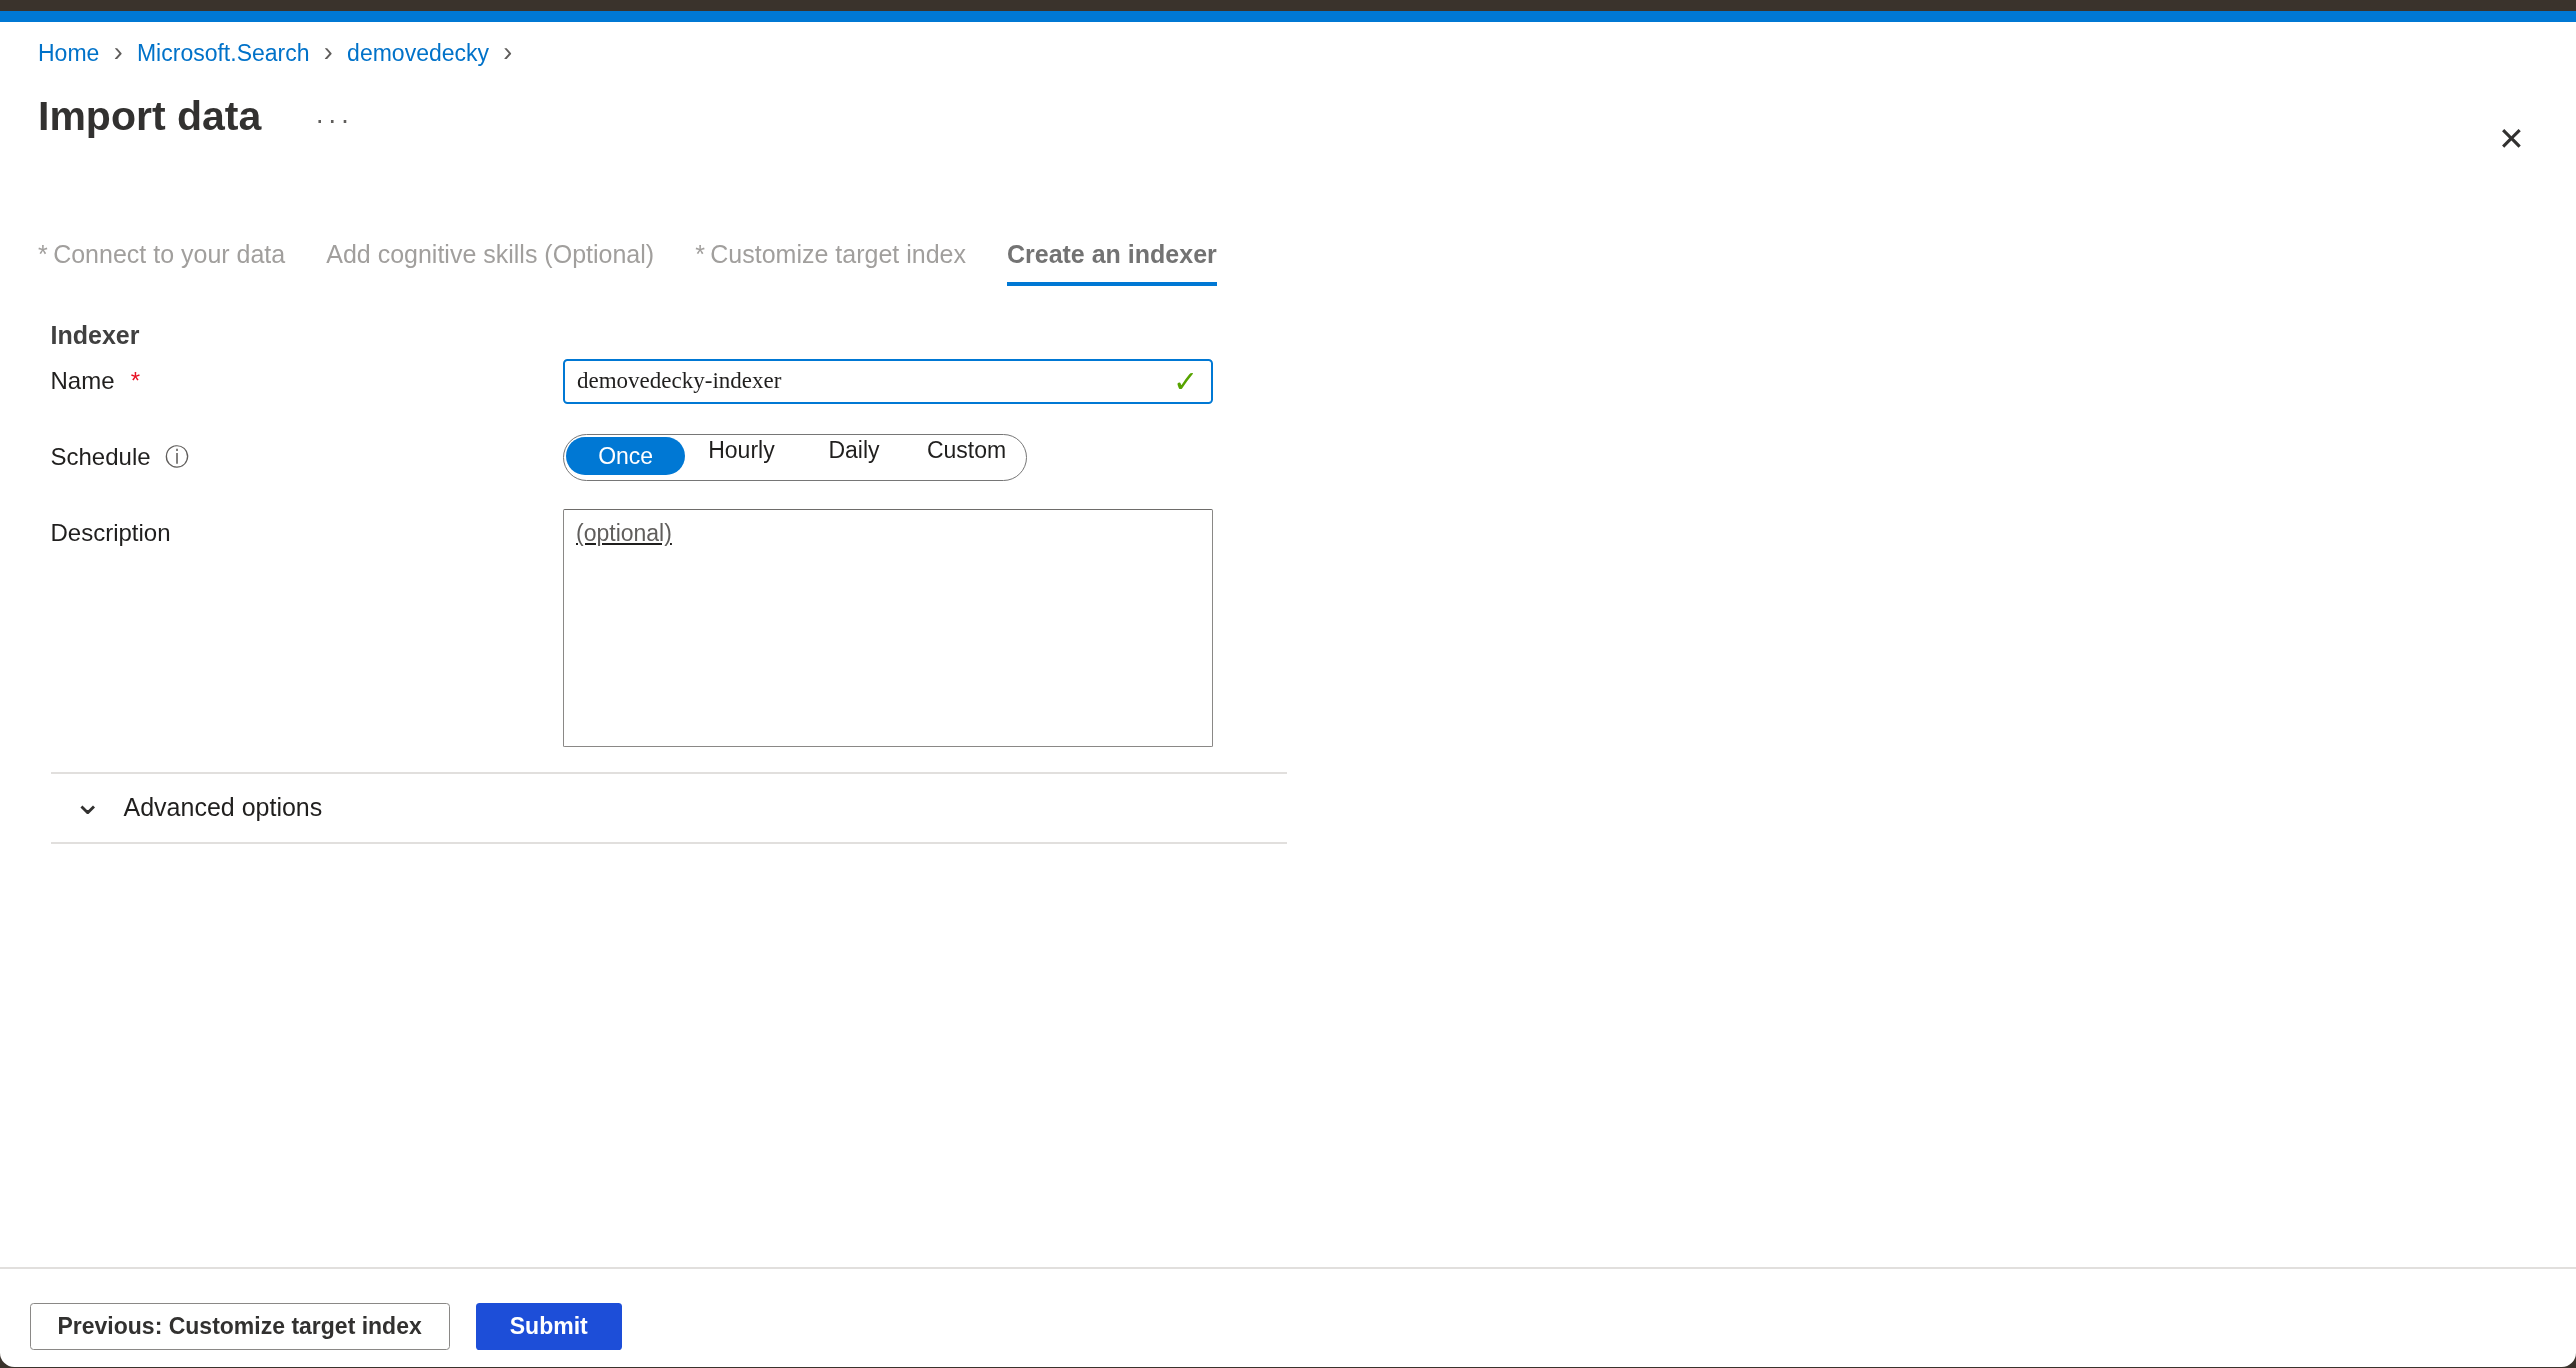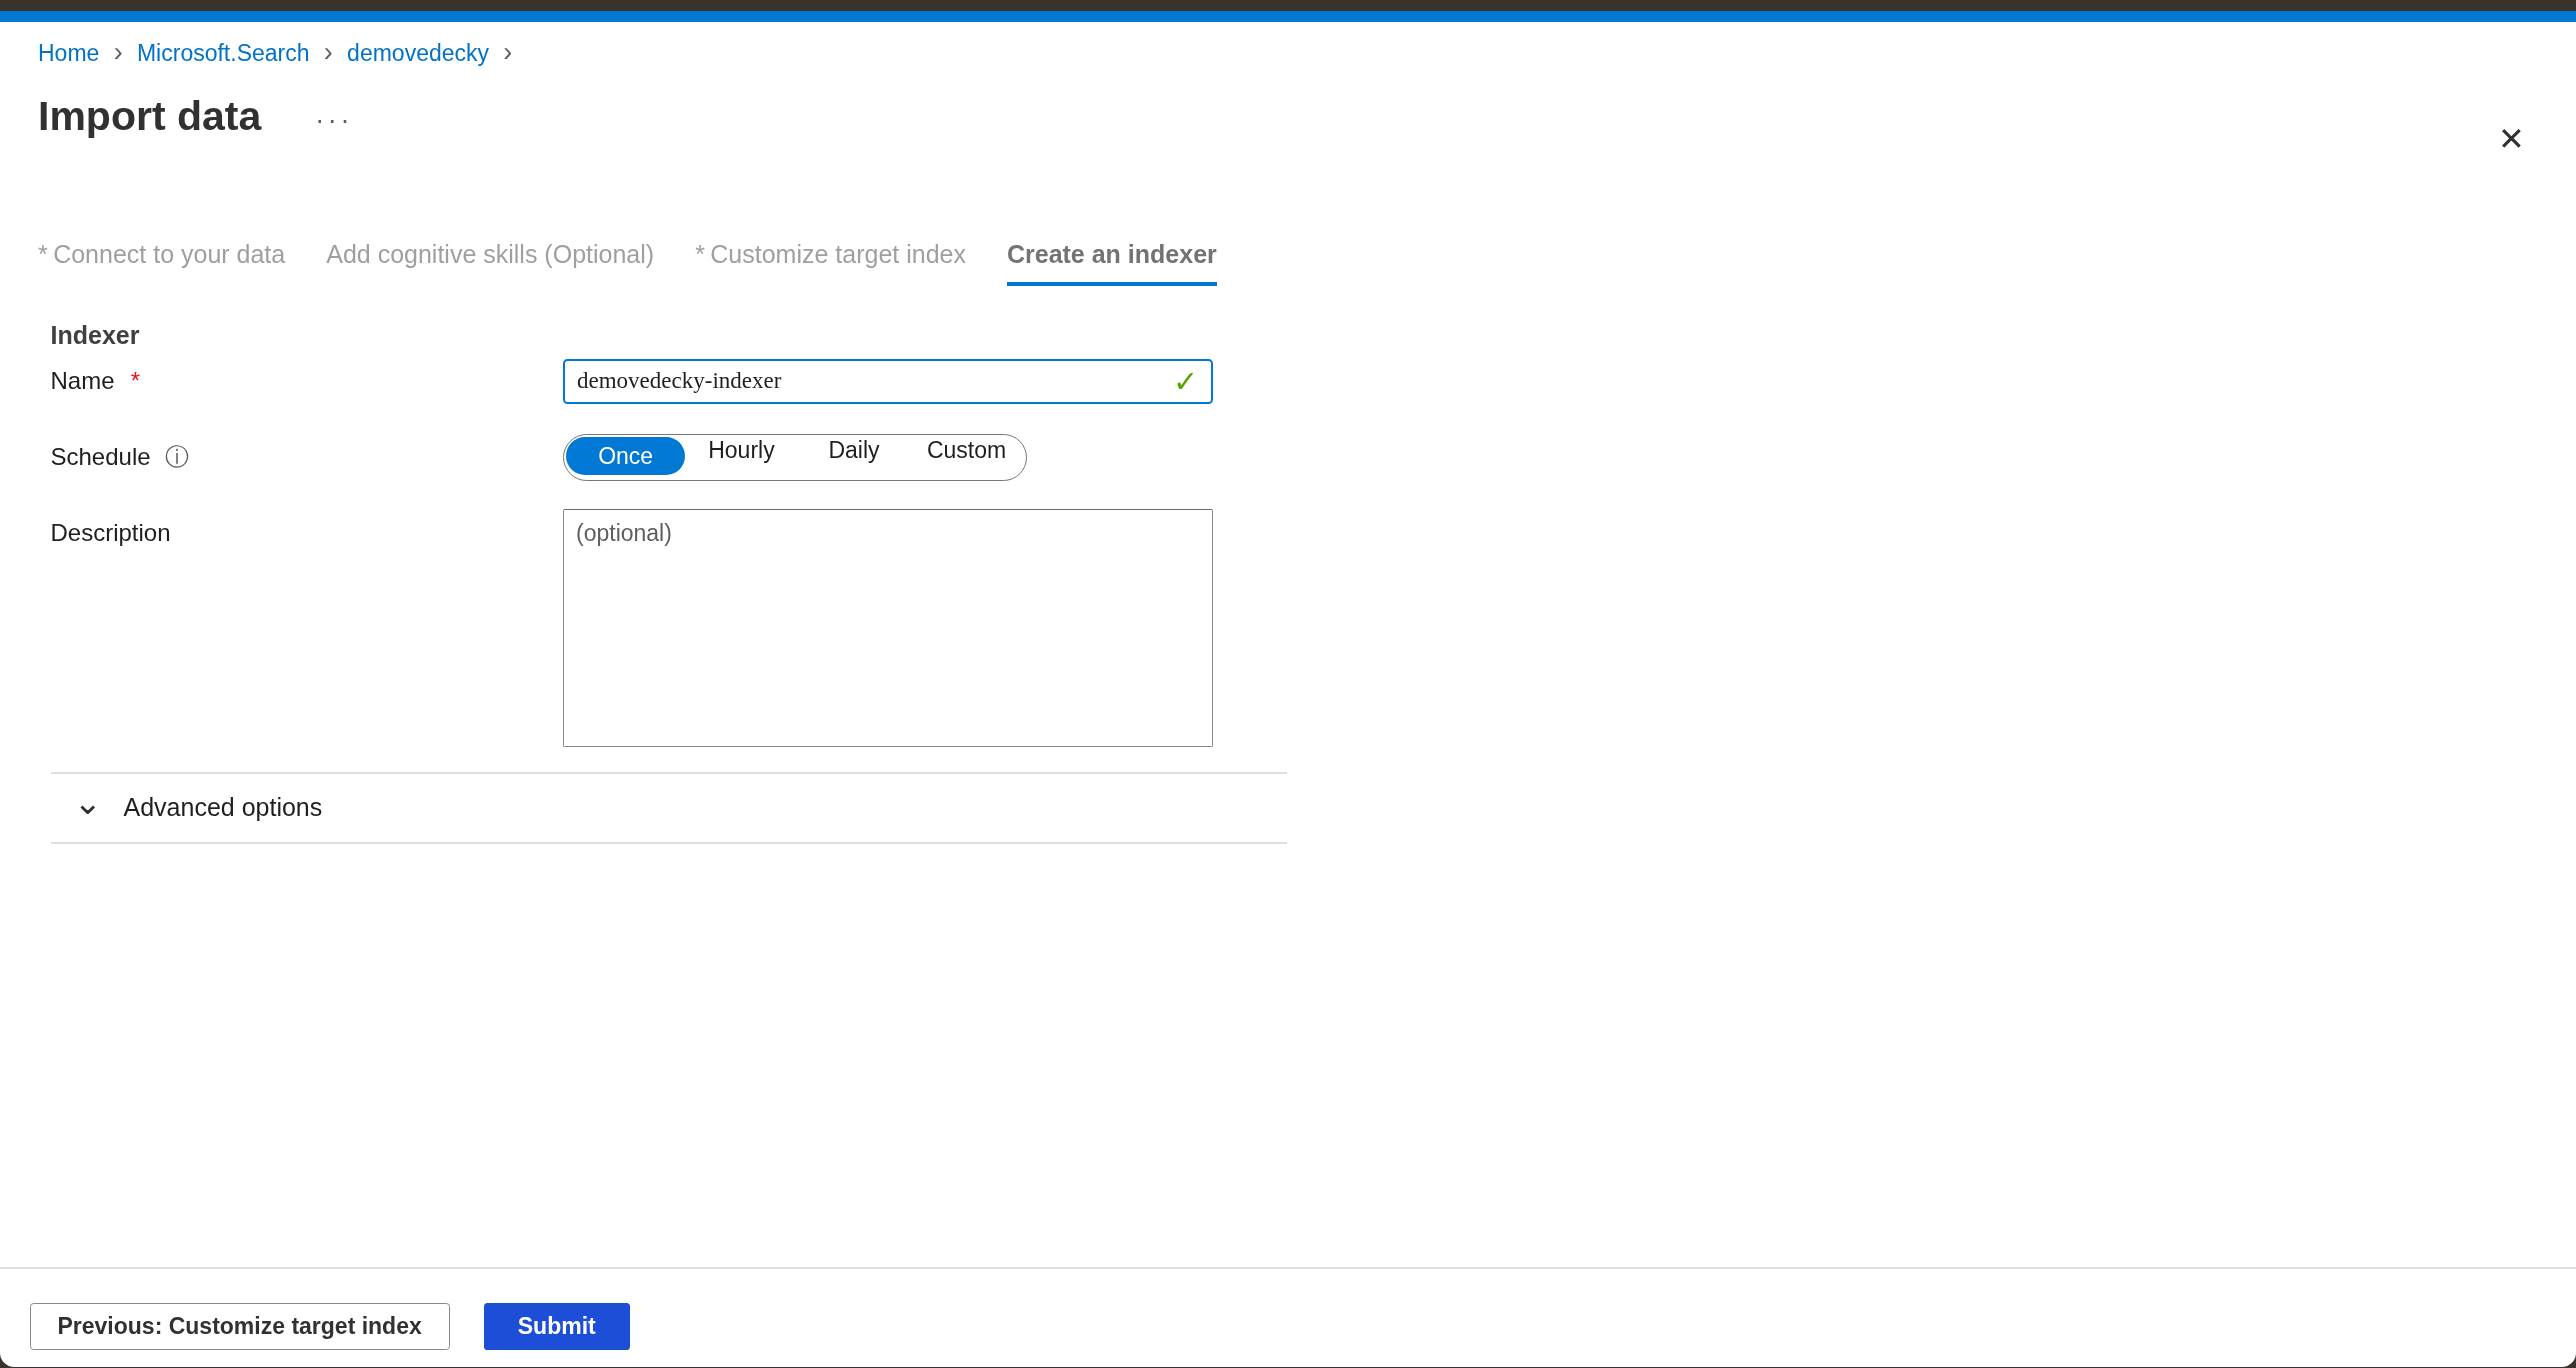--- a/index.html
+++ b/index.html
@@ -89,39 +89,39 @@
     border-radius: 19px; height: 38px; line-height: 38px;
     padding: 0 32px; text-align: center;
   }
 
   .row-desc { margin-top: 28px; align-items: flex-start; }
   .row-desc .row-label { margin-top: 10.7px; }
   .desc-textarea {
     width: 650px; height: 238px; resize: none;
     border: 1.8px solid #8a8886; border-top-color: #6e6c6a; border-radius: 1.8px;
     font-size: 23px; color: #201f1e; padding: 10.7px 12.5px;
-    font-family: "Liberation Sans", sans-serif; outline: none;
+    font-family: "Liberation Sans", sans-serif; outline: none; text-decoration: underline;
   }
   .desc-textarea::placeholder { color: #605e5c; opacity: 1; }
 
   
   .divider { height: 1.8px; background: #e1dfdd; width: 1236px; margin-left: 12.5px; }
   .divider-top { margin-top: 25px; }
   .advanced-row {
     margin-left: 12.5px; width: 1236px;
     display: flex; align-items: center; gap: 21.5px;
     padding: 19.7px 0 19.7px 23px; cursor: pointer;
   }
   .chevron-icon { color: #323130; font-size: 34px; line-height: 18px; padding-bottom: 10.7px; }
   .advanced-label { font-size: 25px; color: #201f1e; }
 
   
   .footer { position: absolute; left: 0; right: 0; top: 1256px; }
   .footer-divider { height: 1.8px; background: #e1dfdd; width: 100%; }
-  .footer-buttons { display: flex; align-items: center; margin: 34px 0 0 29.5px; gap: 34px; }
+  .footer-buttons { display: flex; align-items: center; margin: 34px 0 0 29.5px; gap: 26px; }
   .btn { height: 47px; font-size: 23px; font-weight: 600; border-radius: 3.6px;
          display: inline-flex; align-items: center; justify-content: center;
          cursor: pointer; font-family: "Liberation Sans", sans-serif; }
   .btn-secondary { background: #ffffff; color: #323130; border: 1.8px solid #8a8886; padding: 0 27px; }
   .btn-primary { background: #1d4ed8; color: #ffffff; border: none; padding: 0 34px; }
 </style>
 </head>
 <body>
 
 <div class="window">

